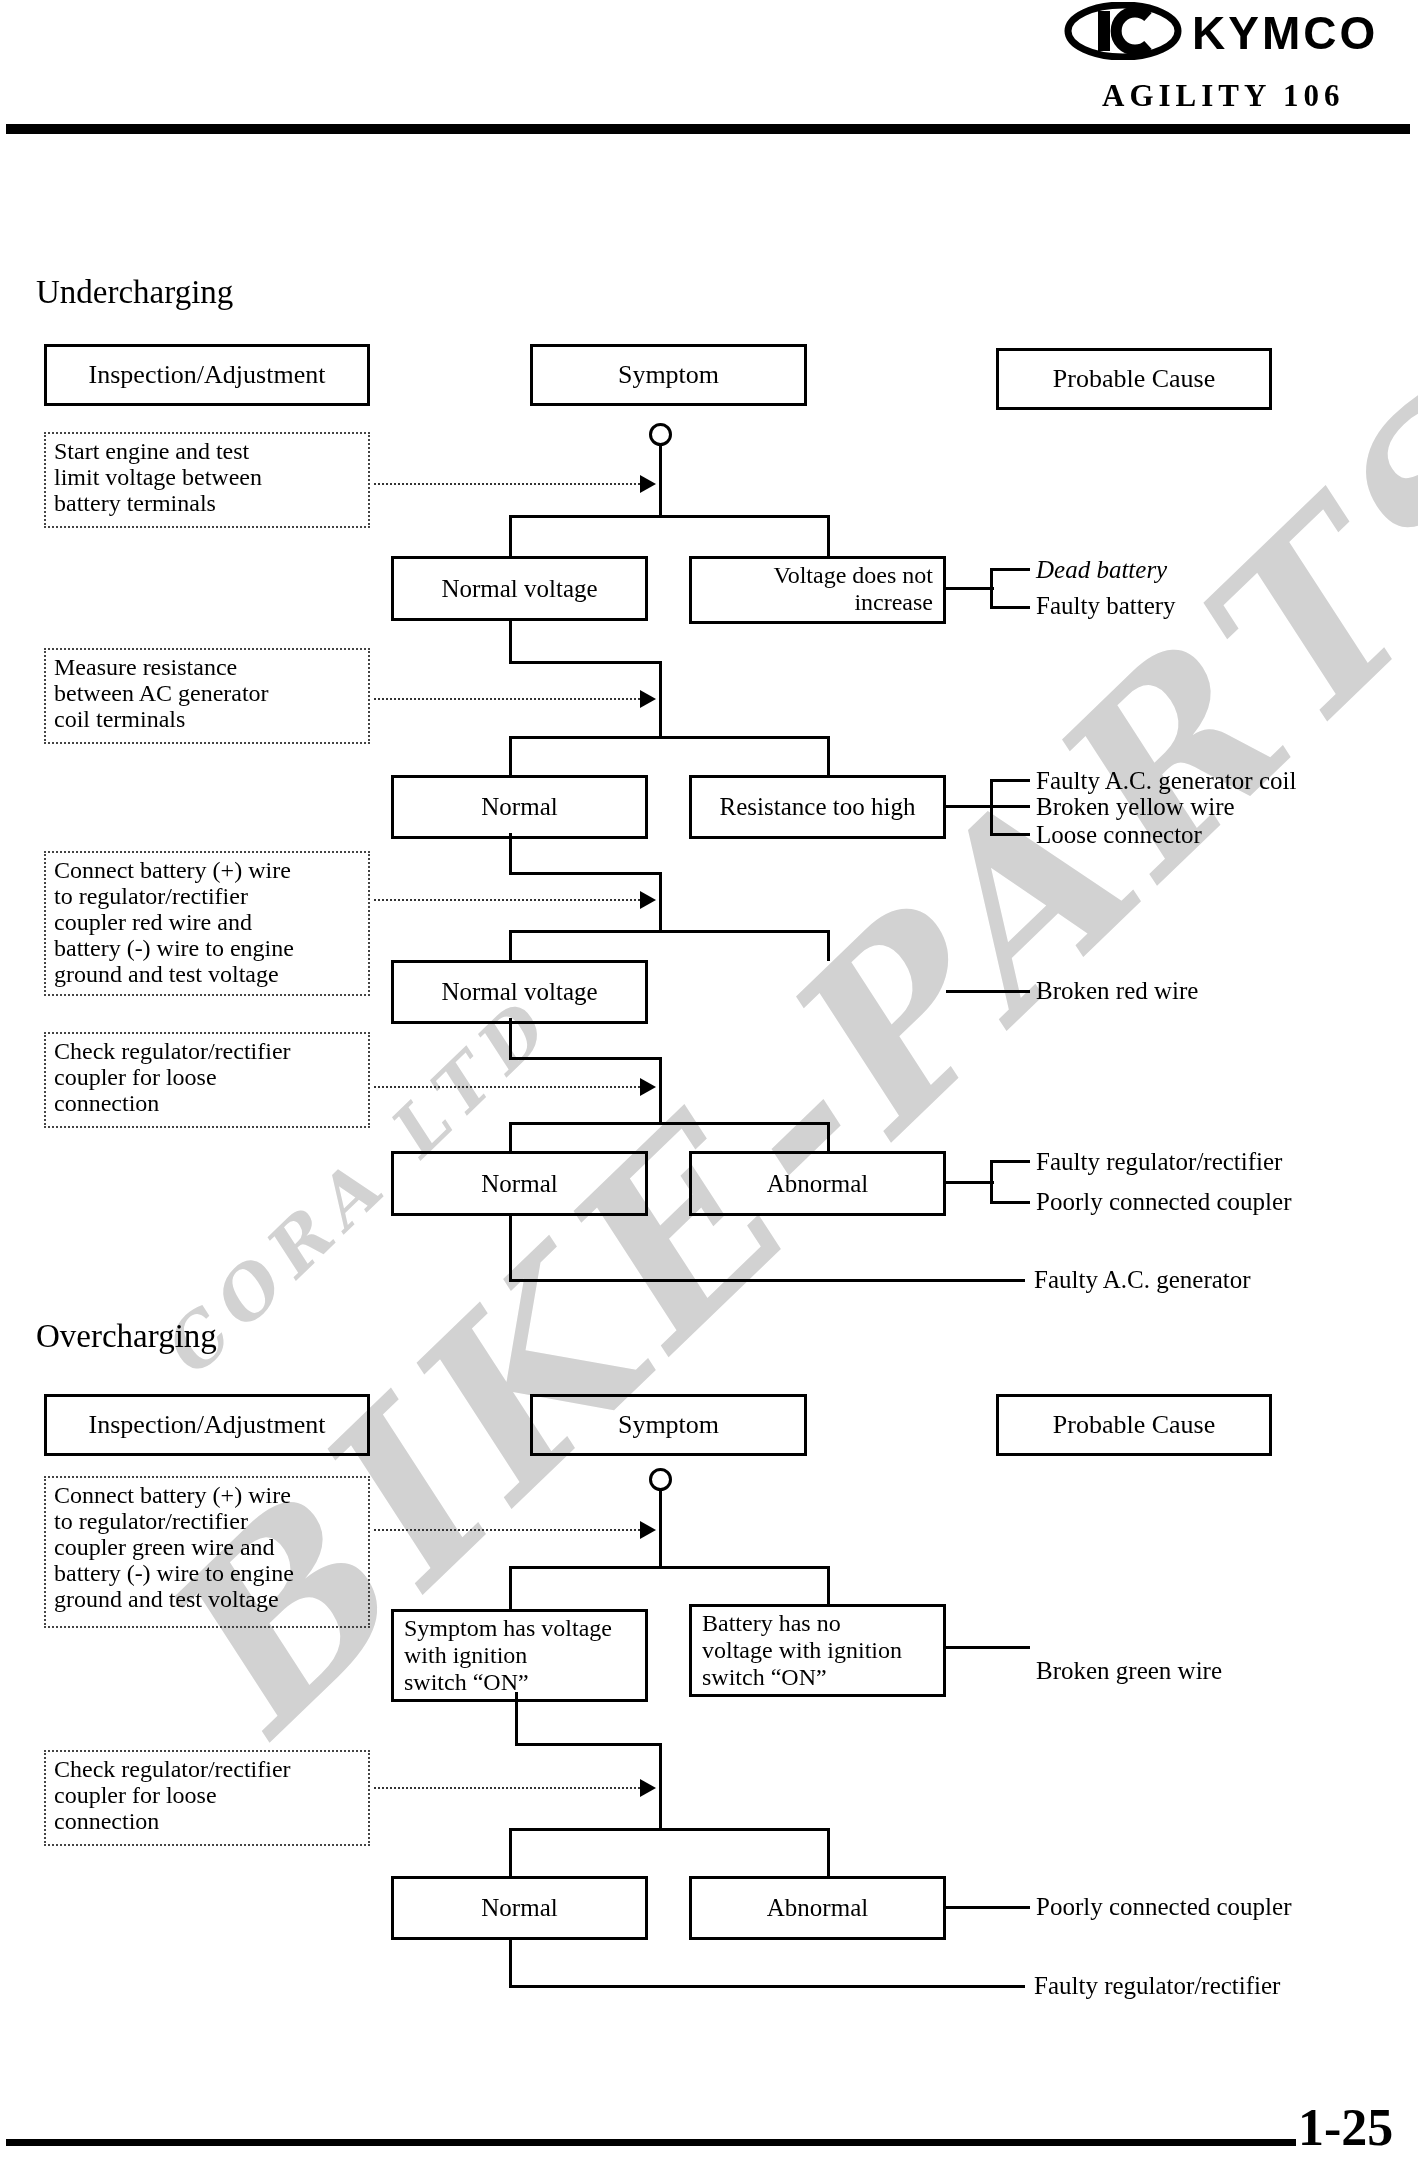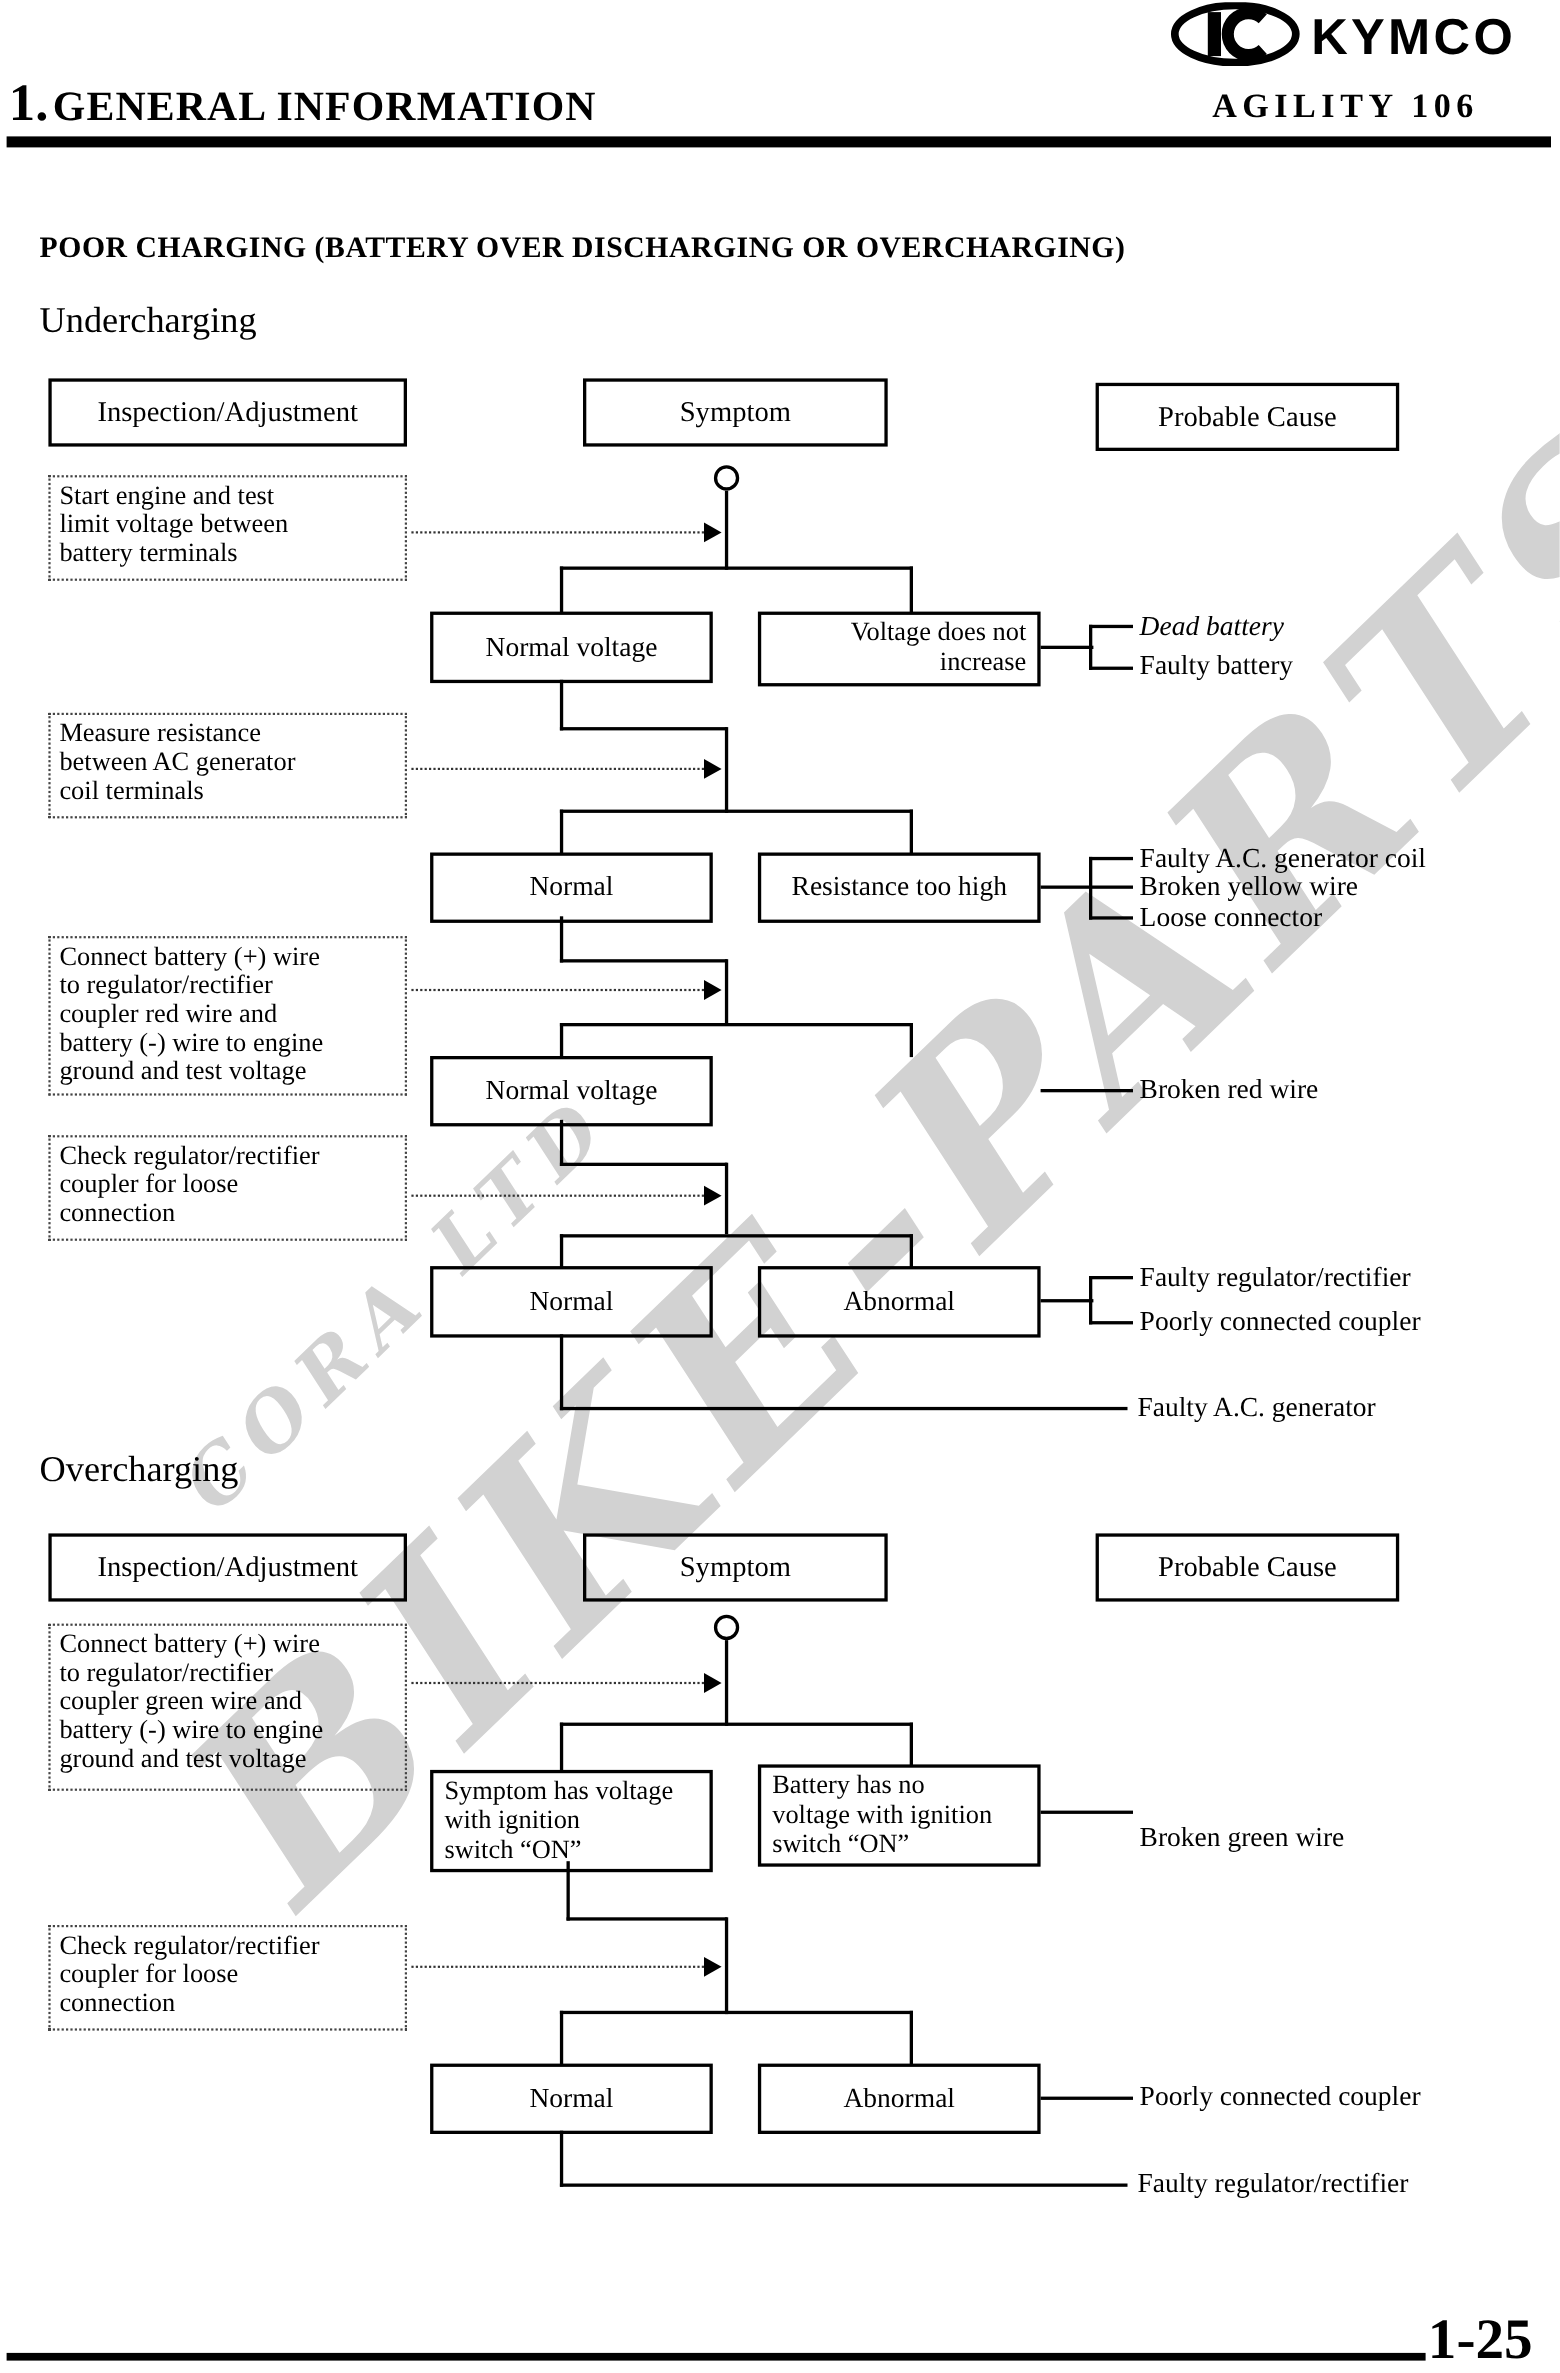--- a/index.html
+++ b/index.html
@@ -38,34 +38,29 @@
   .pagenum{position:absolute;left:1298px;top:2098px;font-weight:bold;font-size:52px;}
 </style>
 </head>
 <body>
 
 <div id="page">
 
   <div class="wm" id="wm-brand">BIKE-PARTS</div>
   <div class="wm" id="wm-company">CORA LTD</div>
 
-  <div class="chapter">
-    <span class="num">1.</span>
-    <span class="nm">GENERAL INFORMATION</span>
-  </div>
   <svg style="position:absolute;left:1062px;top:2px;" width="122" height="58" viewBox="0 0 122 58">
     <ellipse cx="61" cy="29" rx="55" ry="26" fill="none" stroke="#000" stroke-width="7"></ellipse>
     <rect x="36" y="9" width="12" height="40" fill="#000"></rect>
     <path d="M 86 15 A 19 19 0 1 0 86 43" fill="none" stroke="#000" stroke-width="11"></path>
   </svg>
   <div class="brandword">KYMCO</div>
   <div class="model">AGILITY 106</div>
   <div class="rule" style="left:6px;top:124px;width:1404px;height:10px;"></div>
 
-  <div class="pgtitle">POOR CHARGING (BATTERY OVER DISCHARGING OR OVERCHARGING)</div>
 
   <div class="secheading" style="left:36px;top:274px;">Undercharging</div>
 
   <div class="colbox" style="left:44px;top:344px;width:320px;height:56px;">Inspection/Adjustment</div>
   <div class="colbox" style="left:530px;top:344px;width:271px;height:56px;">Symptom</div>
   <div class="colbox" style="left:996px;top:348px;width:270px;height:56px;">Probable Cause</div>
 
   <div class="circ" style="left:649px;top:423px;"></div>
   <div class="vl" style="left:659px;top:446px;height:72px;"></div>
 

